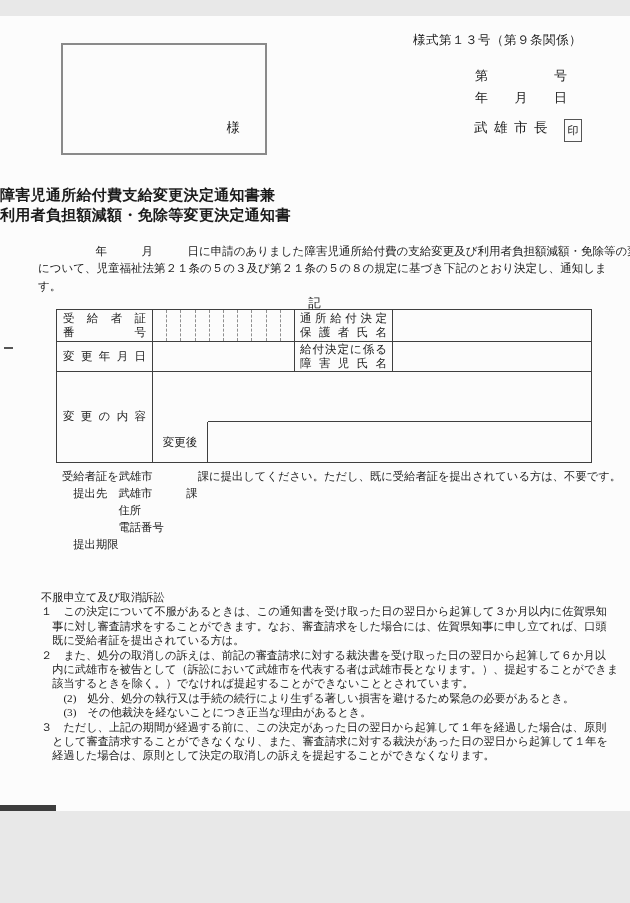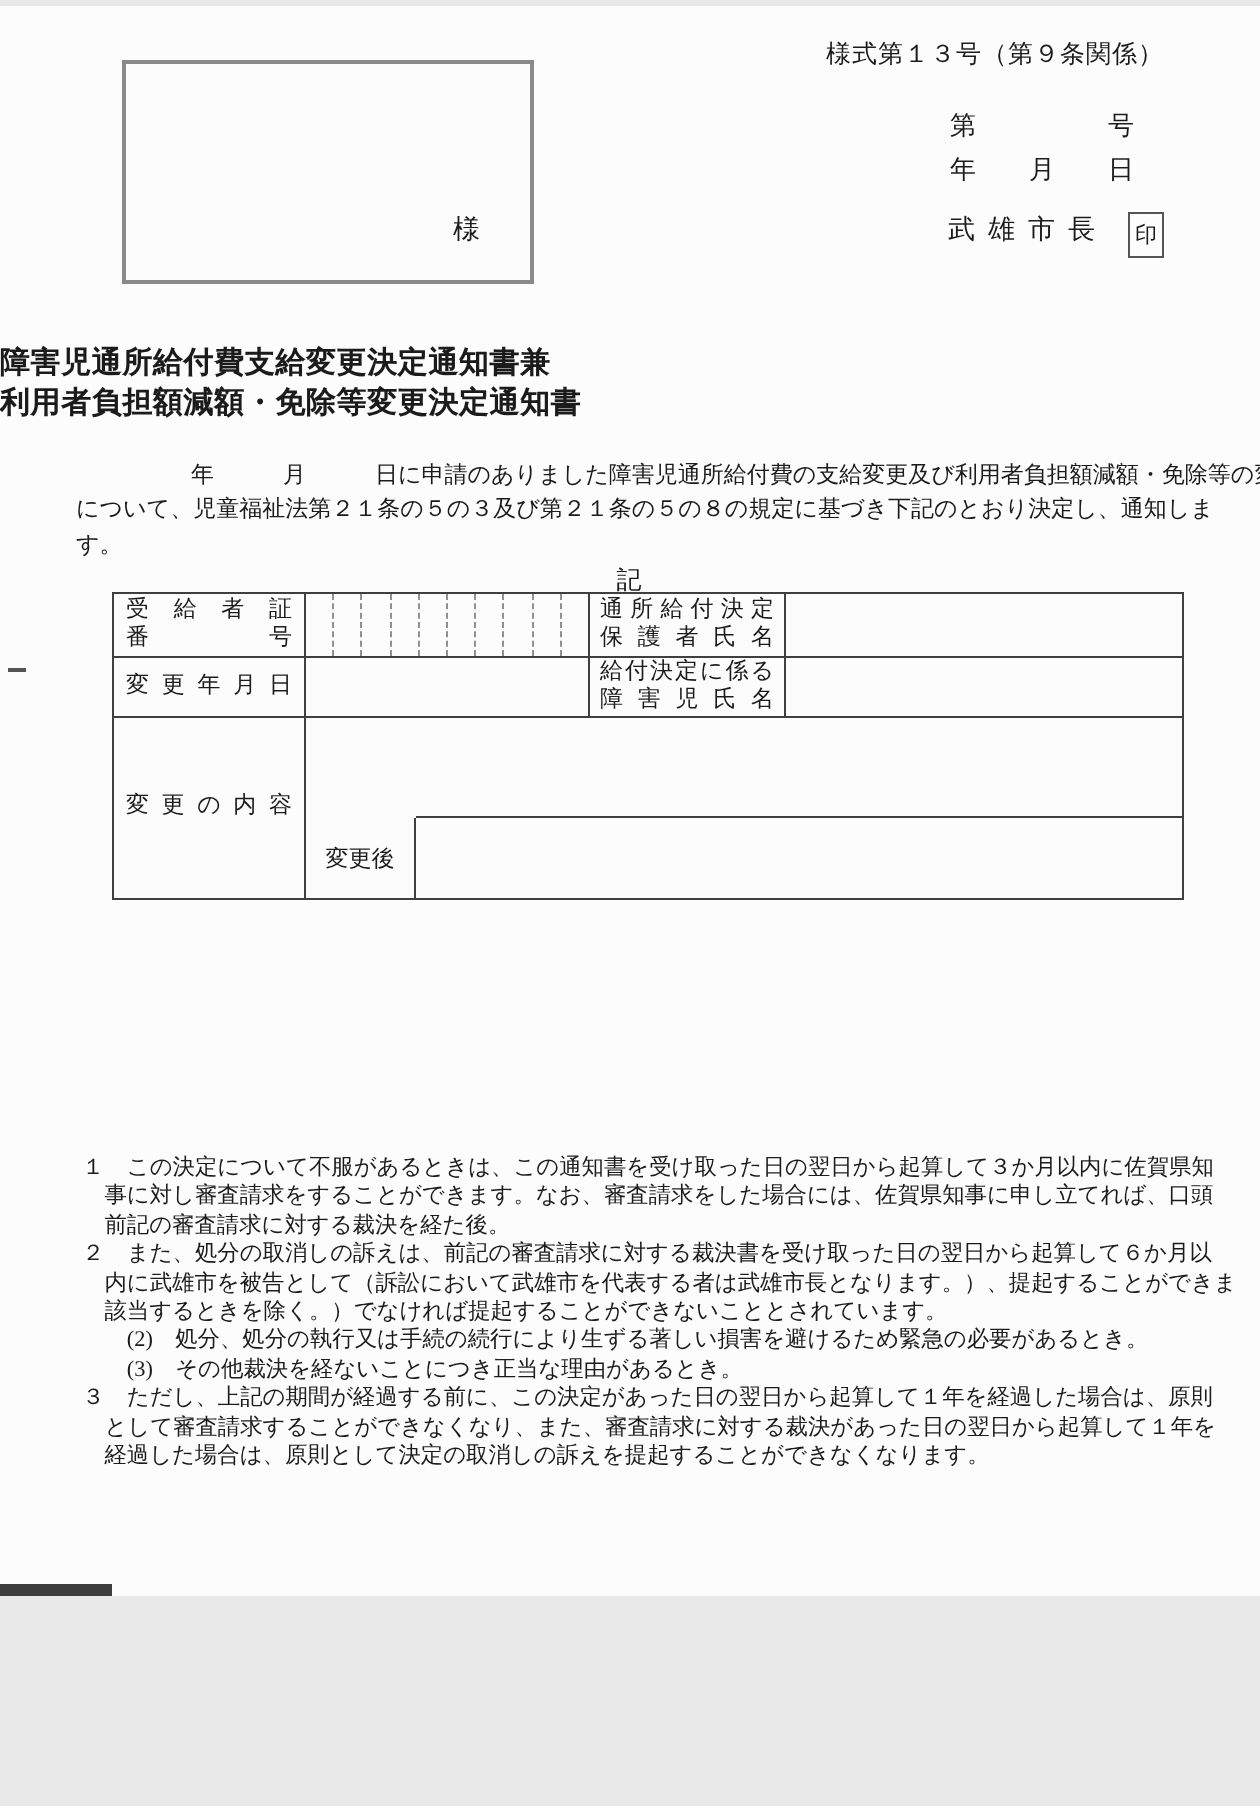--- a/index.html
+++ b/index.html
@@ -3,21 +3,21 @@
 <meta charset="utf-8">
 <style>
   html,body{margin:0;padding:0;}
   body{
     background:#e8e8e8;
     font-family:"Liberation Serif","DejaVu Serif",serif;
   }
   #page{
     position:relative;
     width:630px;height:795px;
-    margin:3px auto;
+    margin:16px auto;
     background:#fcfcfc;
     color:#1b1b1b;
     overflow:hidden;
   }
   .pre{white-space:pre;}
   
   #form-number{
     position:absolute;top:16px;right:48px;
     font-size:12.5px;letter-spacing:.5px;
   }
@@ -217,25 +217,33 @@
           <span>の</span>
           <span>内</span>
           <span>容</span>
         </div>
     </div>
     <div class="cell b-b" style="left:151px;top:62px;width:383px;height:50px;"></div>
     <div class="cell center-cell b-r" style="left:96px;top:112px;width:55px;height:40px;">変更後</div>
     <div class="cell" style="left:151px;top:112px;width:383px;height:40px;"></div>
   </div>
 
+  <div id="submission">
+    <div class="pre">受給者証を武雄市　　　　課に提出してください。ただし、既に受給者証を提出されている方は、不要です。</div>
+    <div class="pre">　提出先　武雄市　　　課</div>
+    <div class="pre">　　　　　住所</div>
+    <div class="pre">　　　　　電話番号</div>
+    <div class="pre">　提出期限</div>
+  </div>
 
   <div id="appeal">
+    <div id="appeal-heading">不服申立て及び取消訴訟</div>
     <div class="pre">１　この決定について不服があるときは、この通知書を受け取った日の翌日から起算して３か月以内に佐賀県知</div>
     <div class="pre">　事に対し審査請求をすることができます。なお、審査請求をした場合には、佐賀県知事に申し立てれば、口頭</div>
-    <div class="pre">　前記の審査請求に対する裁決を経た後。</div>
+    <div class="pre">　既に受給者証を提出されている方は。</div>
     <div class="pre">２　また、処分の取消しの訴えは、前記の審査請求に対する裁決書を受け取った日の翌日から起算して６か月以</div>
     <div class="pre">　内に武雄市を被告として（訴訟において武雄市を代表する者は武雄市長となります。）、提起することができま</div>
     <div class="pre">　該当するときを除く。）でなければ提起することができないこととされています。</div>
     <div class="pre">　　(2)　処分、処分の執行又は手続の続行により生ずる著しい損害を避けるため緊急の必要があるとき。</div>
     <div class="pre">　　(3)　その他裁決を経ないことにつき正当な理由があるとき。</div>
     <div class="pre">３　ただし、上記の期間が経過する前に、この決定があった日の翌日から起算して１年を経過した場合は、原則</div>
     <div class="pre">　として審査請求することができなくなり、また、審査請求に対する裁決があった日の翌日から起算して１年を</div>
     <div class="pre">　経過した場合は、原則として決定の取消しの訴えを提起することができなくなります。</div>
   </div>
 

